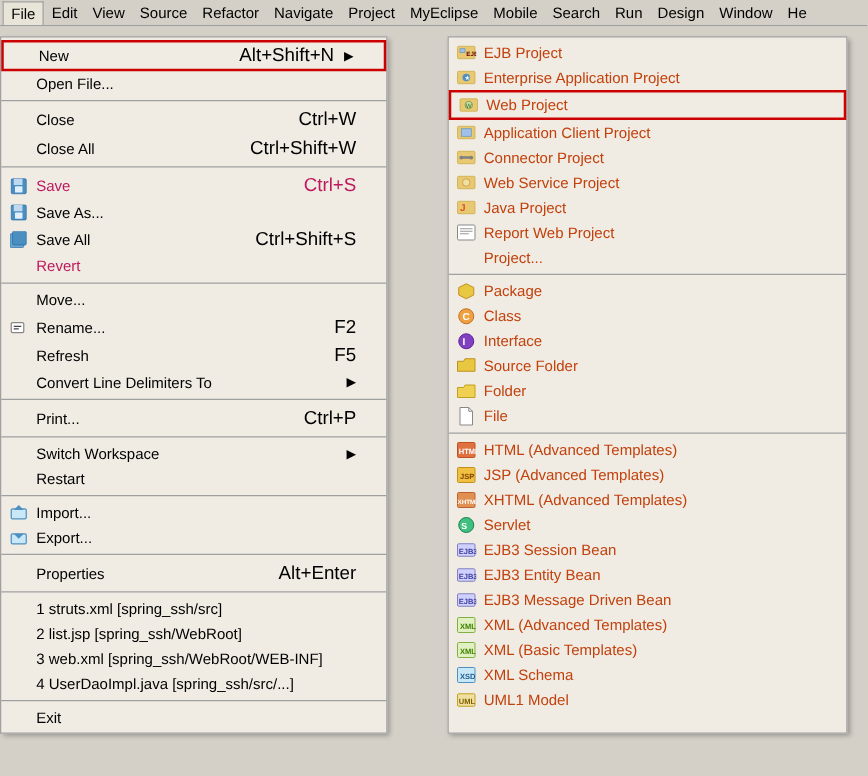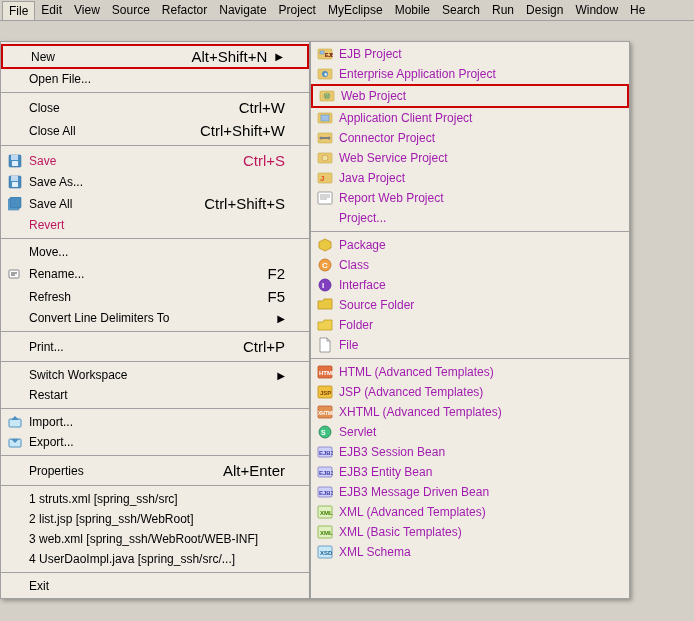--- a/index.html
+++ b/index.html
@@ -31,24 +31,25 @@
     }
     .menu-bar-item.active {
       background: #e8e4d8;
       border: 1px solid #a0a0a0;
       border-bottom: none;
     }
 
     
     .dropdown-overlay {
       position: absolute;
-      top: 20px;
+      top: 8px;
       left: 0;
       display: flex;
       z-index: 100;
+      gap: 48px;
     }
 
     
     .file-menu {
       background: #f0ece4;
       border: 1px solid #a0a0a0;
       min-width: 310px;
       box-shadow: 2px 2px 4px rgba(0,0,0,0.3);
       padding: 2px 0;
     }
@@ -99,21 +100,21 @@
       box-shadow: 2px 2px 4px rgba(0,0,0,0.3);
       padding: 2px 0;
       position: relative;
     }
 
     .submenu-item {
       display: flex;
       align-items: center;
       padding: 3px 16px 3px 28px;
       cursor: pointer;
-      color: #a21caf;
+      color: #c2410c;
       position: relative;
       min-height: 20px;
     }
     .submenu-item .icon-area {
       position: absolute;
       left: 4px;
       width: 20px;
       height: 18px;
       display: flex;
       align-items: center;
@@ -562,18 +563,27 @@
       <div class="submenu-item">
         <span class="icon-area">
           <svg width="16" height="16" viewBox="0 0 16 16">
               <rect x="1" y="2" width="14" height="12" rx="1" fill="#c8e8f8" stroke="#5090c0" stroke-width="0.8"></rect>
               <text x="3" y="11" font-size="6" fill="#206090" font-weight="bold">XSD</text>
             </svg>
         </span>
         <span>XML Schema</span>
       </div>
 
+      <div class="submenu-item">
+        <span class="icon-area">
+          <svg width="16" height="16" viewBox="0 0 16 16">
+              <rect x="1" y="3" width="14" height="10" rx="1" fill="#f0e0a0" stroke="#c0a020" stroke-width="0.8"></rect>
+              <text x="2" y="11" font-size="6" fill="#806000" font-weight="bold">UML</text>
+            </svg>
+        </span>
+        <span>UML1 Model</span>
+      </div>
 
     </div>
 
   </div>
 
 </div>
 
 </body></html>

